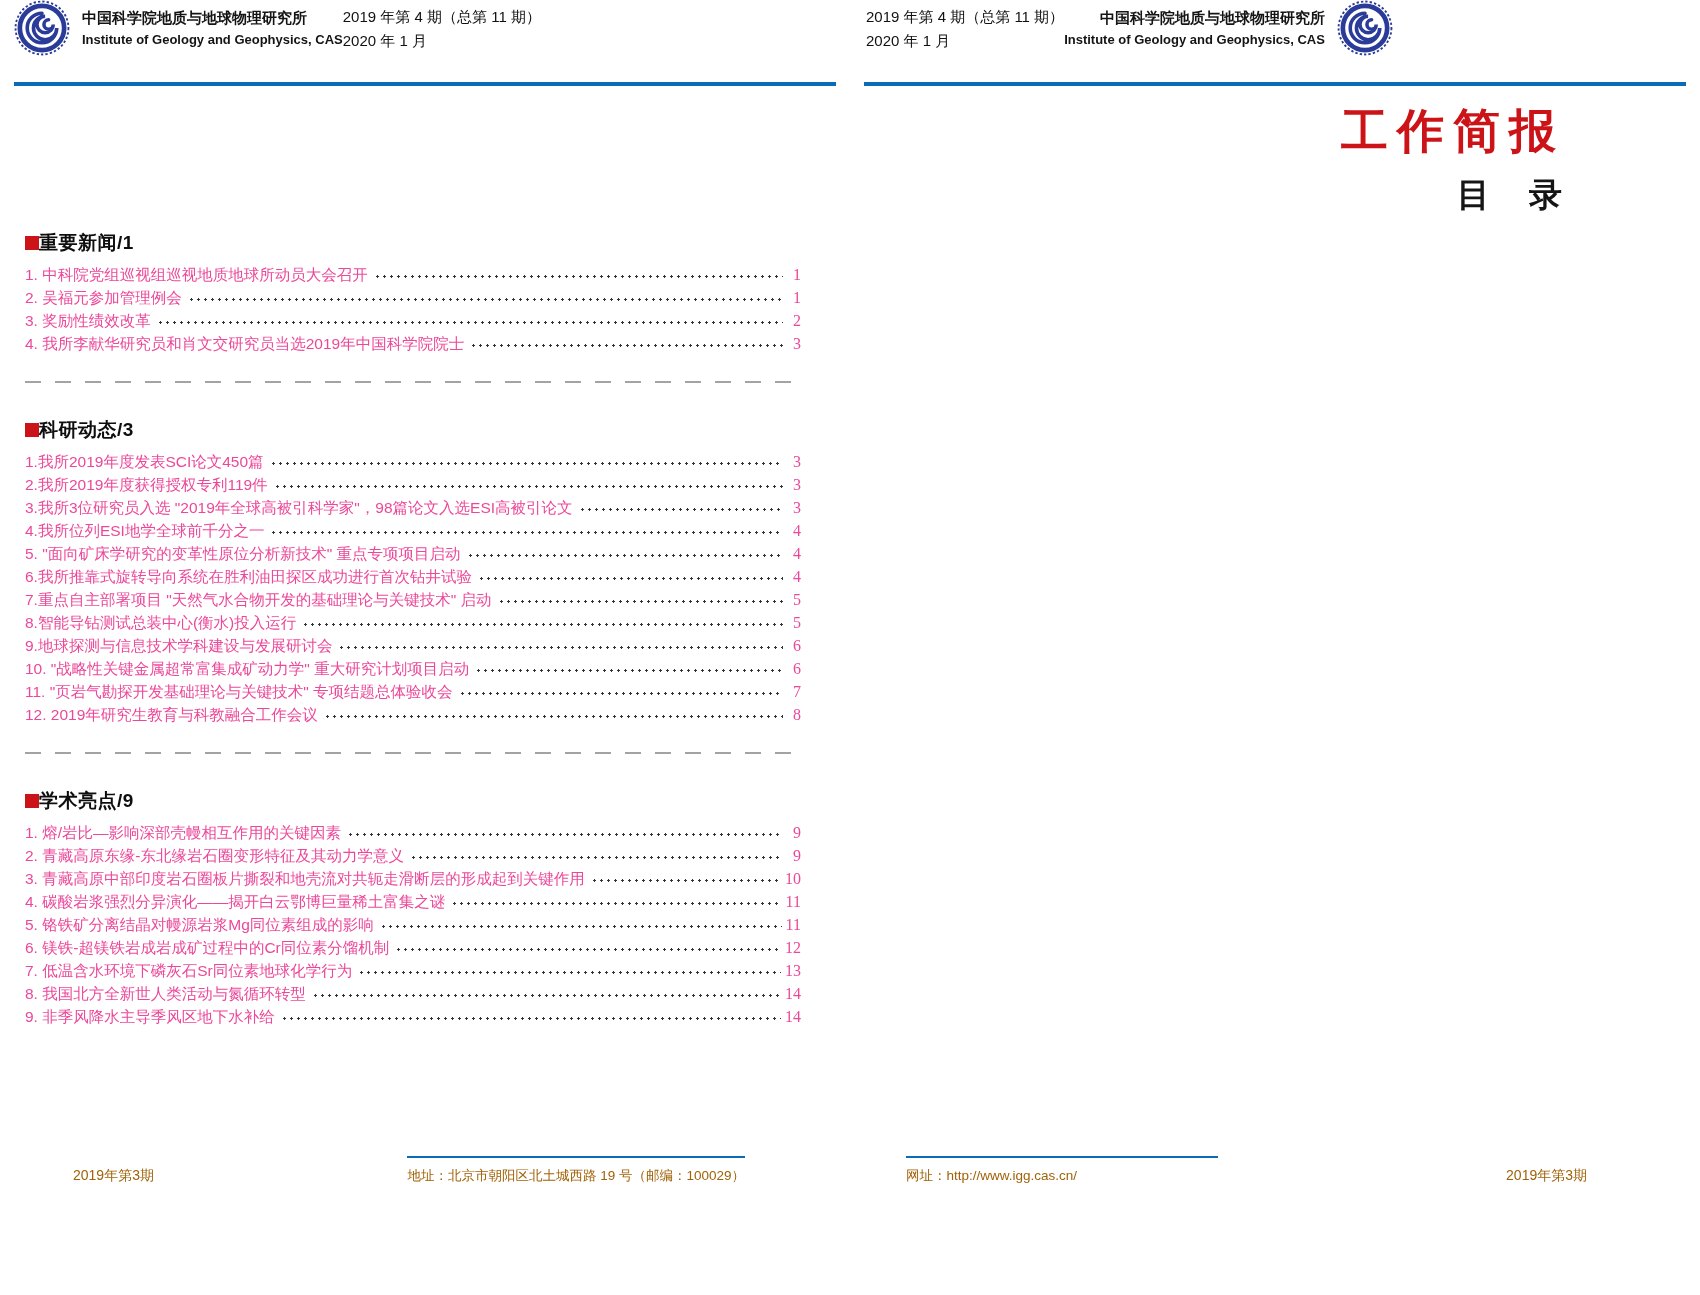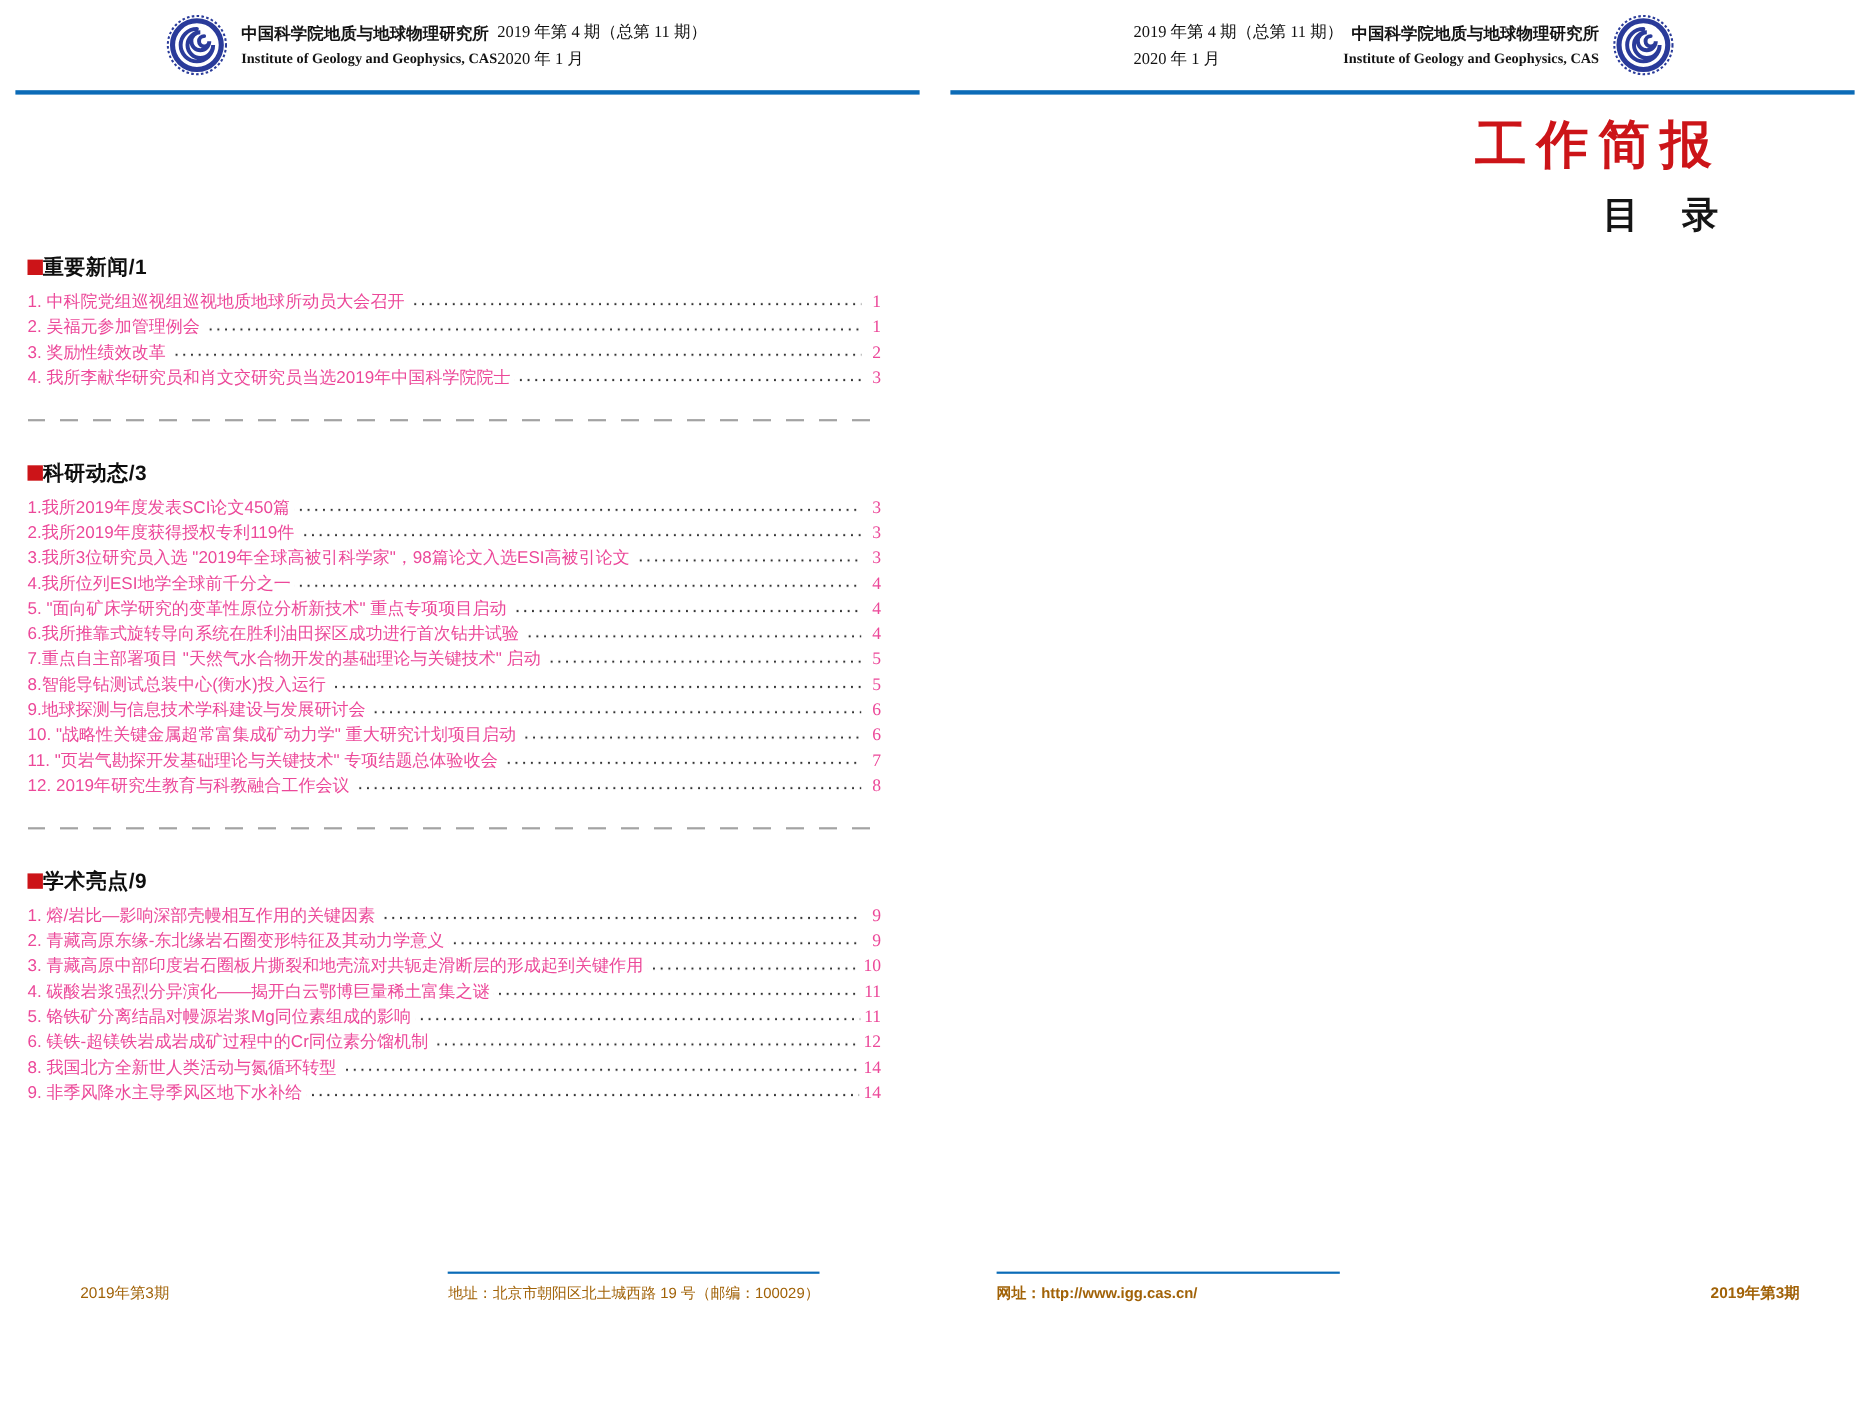--- a/index.html
+++ b/index.html
@@ -8,22 +8,22 @@
     font-family:"Liberation Sans",sans-serif;color:#1d1d1d;overflow:hidden;
   }
   .page{position:absolute;top:0;height:100%;width:850px;}
   #page-left{left:0;}
   #page-right{left:850px;}
 
   
   .page-header{
     position:absolute;top:0;left:14px;right:14px;height:86px;
     border-bottom:4px solid var(--header_blue);
-    display:flex;align-items:flex-start;justify-content:center;
-    padding-top:13px;box-sizing:border-box;font-family:Liberation Serif, serif;
+    display:flex;align-items:flex-start;justify-content:flex-start;
+    box-sizing:border-box;
   }
   .brand{display:flex;align-items:center;gap:12px;}
   .brand.reverse{flex-direction:row;}
   .brand .org{line-height:1.5;}
   .brand.reverse .org{text-align:right;}
   .org-cn{font-size:15px;font-weight:bold;color:#141414;}
   .org-en{font-size:13px;font-weight:bold;color:#141414;}
   .logo{width:56px;height:56px;color:var(--logo_blue);flex:0 0 auto;}
   .issue{font-size:15px;line-height:1.6;color:#111;margin-top:5px;}
   #page-left .issue{margin-right:56px;}
@@ -61,21 +61,21 @@
     background-image:repeating-linear-gradient(90deg,var(--divider_gray) 0 16px,transparent 16px 30px);
   }
 
   
   .page-footer{
     position:absolute;bottom:110px;left:0;right:0;
     display:flex;justify-content:space-between;align-items:flex-end;
     font-size:14px;color:#a16207;box-sizing:border-box;margin-left:48px;
   }
   #page-left .page-footer{padding-left:25px;padding-right:105px;}
-  #page-right .page-footer{padding-left:8px;padding-right:64px;font-weight:bold;}
+  #page-right .page-footer{padding-left:8px;padding-right:113px;}
   .footer-rule{
     border-top:2px solid var(--header_blue);
     padding-top:9px;min-width:312px;text-align:left;font-size:13.5px;
   }
   .footer-issue{padding-bottom:0;}
 </style>
 </head>
 <body>
 
 <div class="page" id="page-left">
@@ -245,20 +245,25 @@
     <span class="leader"></span>
     <span class="item-page">11</span>
   </div>
 
   <div class="toc-item">
     <span class="item-text">6. 镁铁-超镁铁岩成岩成矿过程中的Cr同位素分馏机制</span>
     <span class="leader"></span>
     <span class="item-page">12</span>
   </div>
 
+  <div class="toc-item">
+    <span class="item-text">7. 低温含水环境下磷灰石Sr同位素地球化学行为</span>
+    <span class="leader"></span>
+    <span class="item-page">13</span>
+  </div>
 
   <div class="toc-item">
     <span class="item-text">8. 我国北方全新世人类活动与氮循环转型</span>
     <span class="leader"></span>
     <span class="item-page">14</span>
   </div>
 
   <div class="toc-item">
     <span class="item-text">9. 非季风降水主导季风区地下水补给</span>
     <span class="leader"></span>

